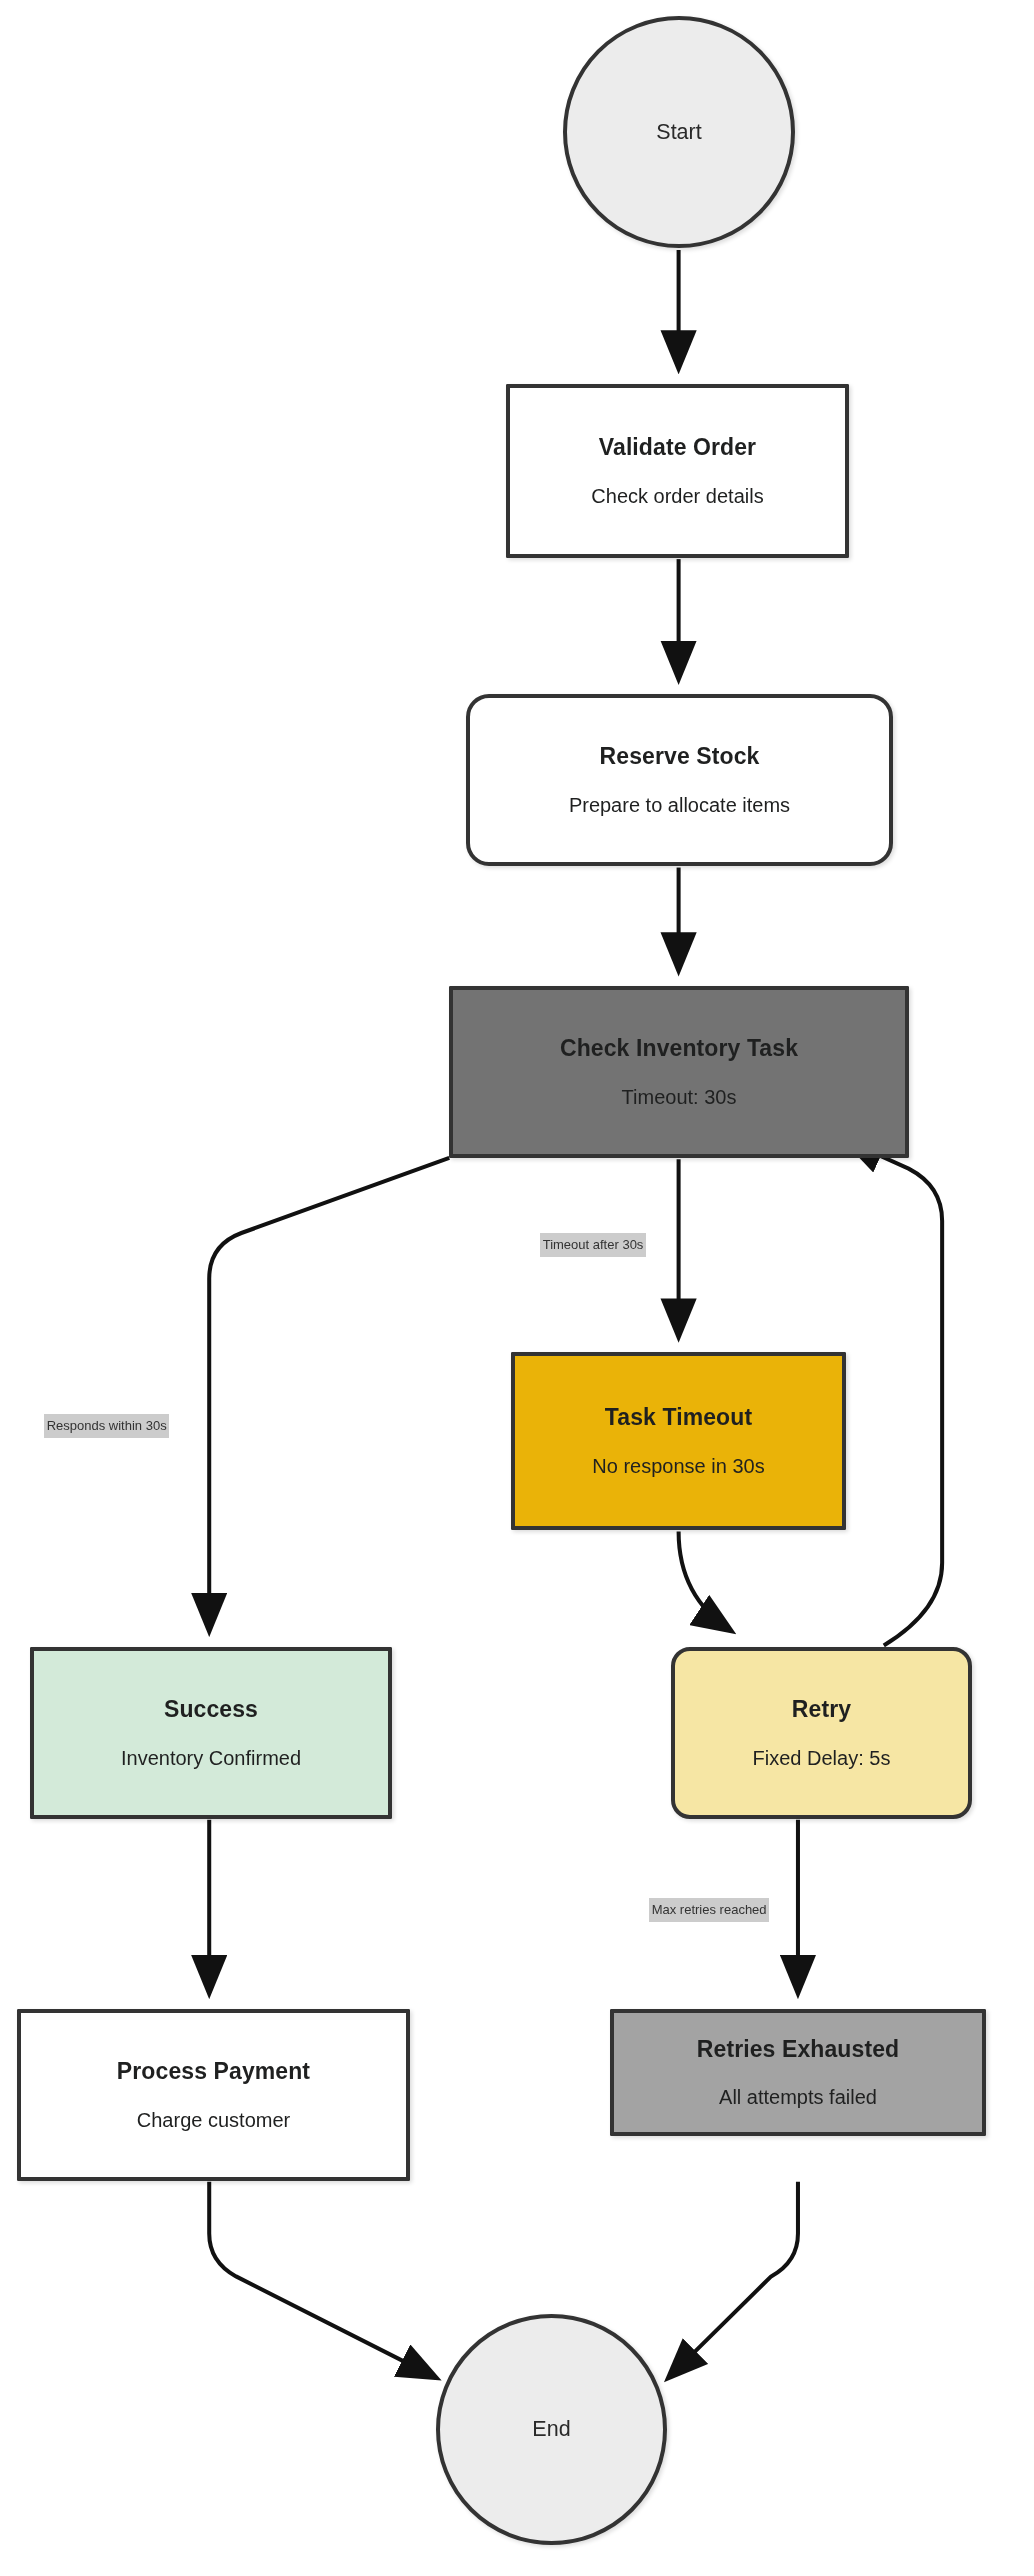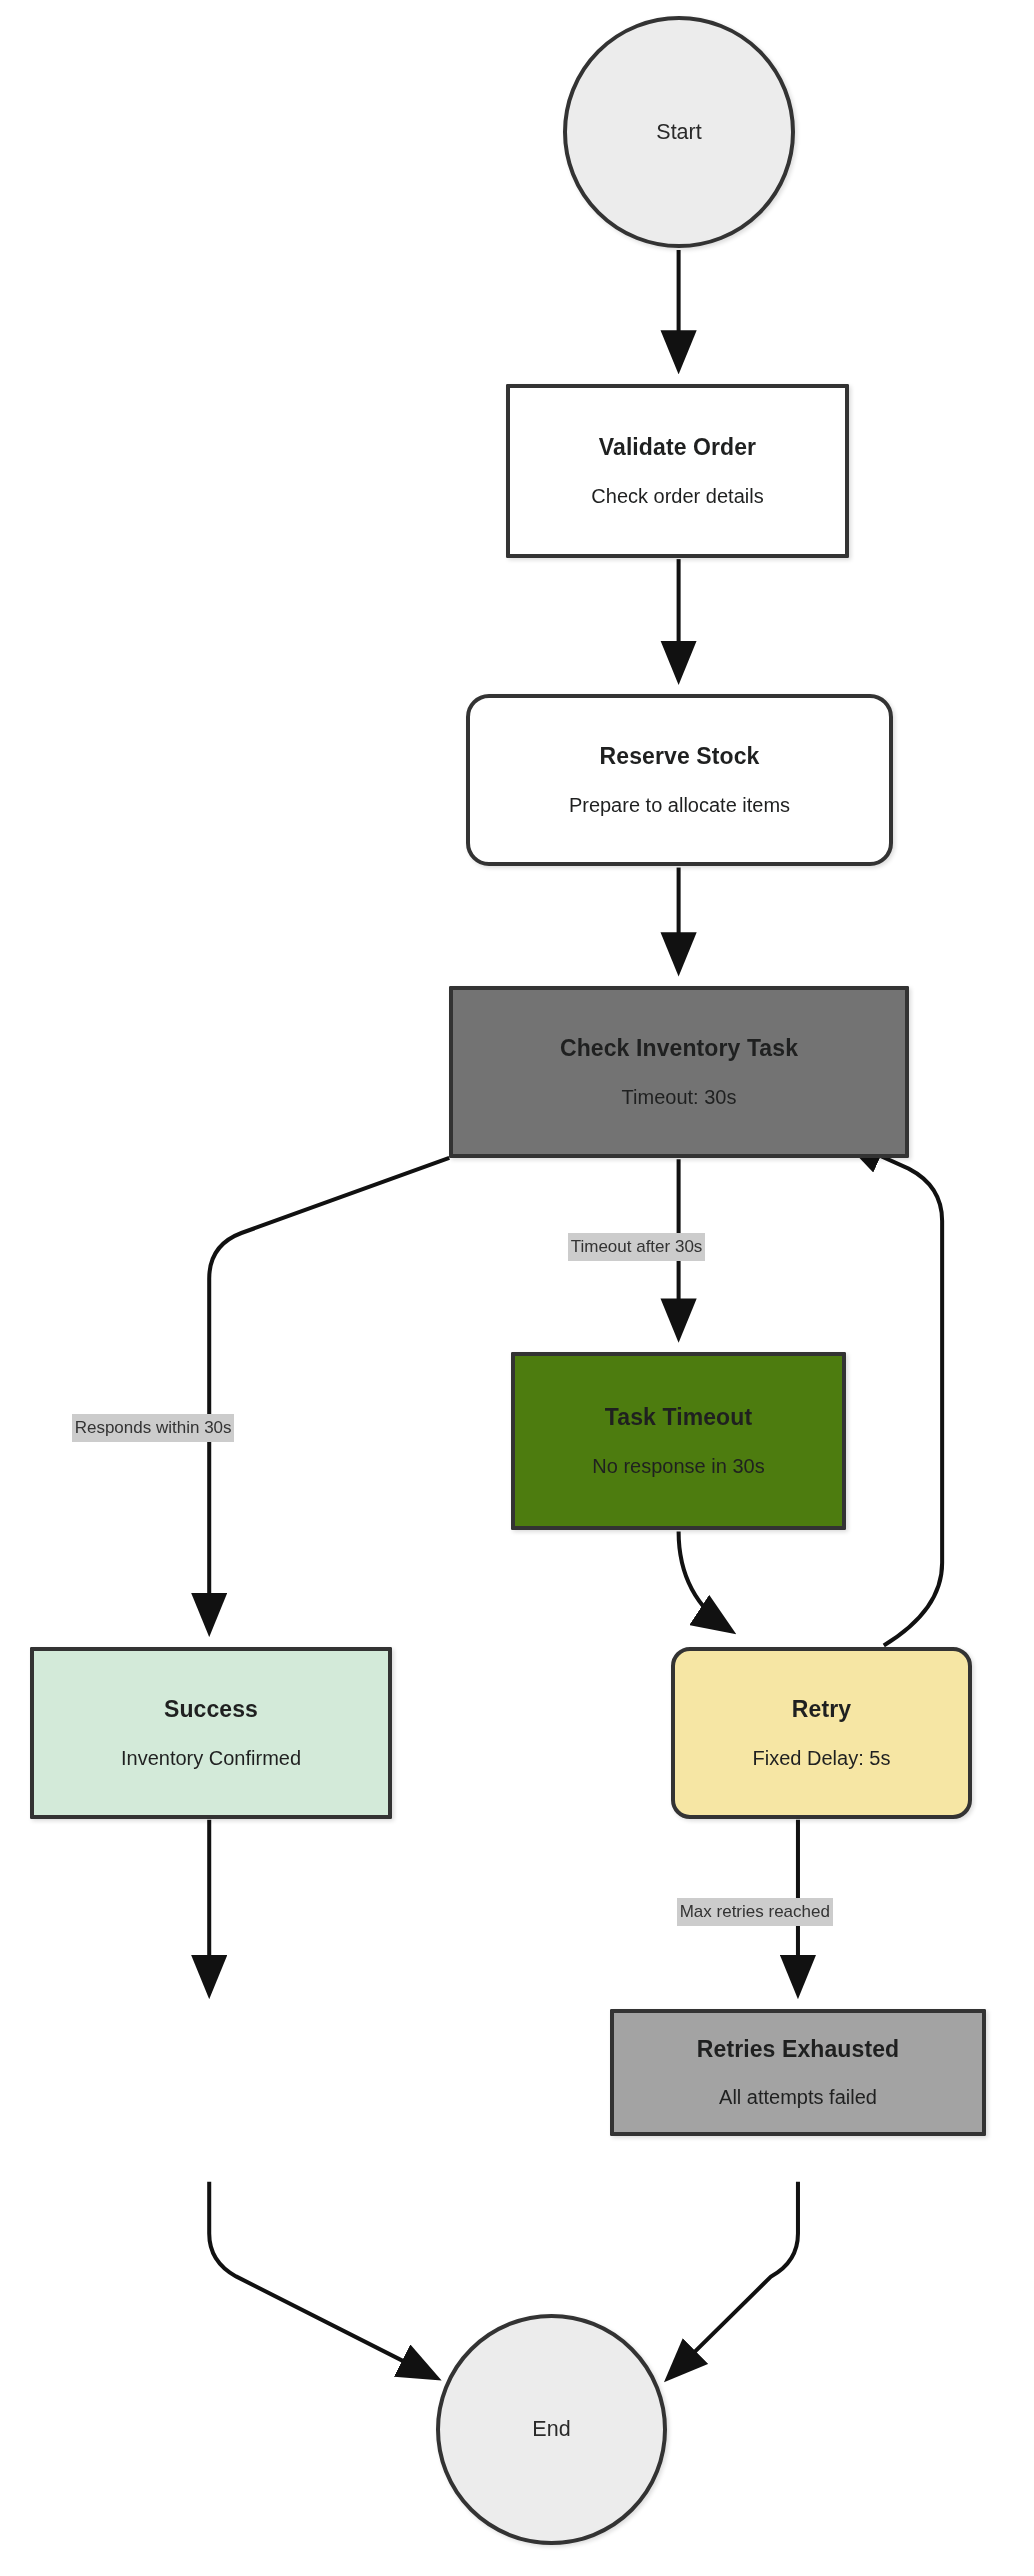--- a/index.html
+++ b/index.html
@@ -64,34 +64,33 @@
   }
   .circle-label {
     font-size: 21.5px;
     font-weight: normal;
     color: #2a2a2a;
   }
   .edge-label {
     position: absolute;
     background: #cccccc;
     color: #333333;
-    font-size: 17px;
+    font-size: 13px;
     line-height: 1.0;
     padding: 4.7px 2.7px 6px 2.7px;
     white-space: nowrap;
     box-sizing: border-box;
-    margin-left: 28px;
   }
 
   
   #node-start        { left: 563px;  top:  16px;  width: 232px; height: 232px; }
   #node-validate     { left: 506px;  top: 384px;  width: 343px; height: 174px; background: #ffffff; }
   #node-reserve      { left: 466px;  top: 694px; width: 427px; height: 172px; background: #ffffff; border-radius: 23px; }
   #node-checkinv     { left: 449px;  top: 986px; width: 460px; height: 172px; background: #737373; }
-  #node-timeout      { left: 511px;  top: 1352px; width: 335px; height: 178px; background: #4d7c0f; }
+  #node-timeout      { left: 511px;  top: 1352px; width: 335px; height: 178px; background: #eab308; }
   #node-success      { left:  30px;  top: 1647px; width: 362px; height: 172px; background: #d3ead9; }
   #node-retry        { left: 671px; top: 1647px; width: 301px; height: 172px; background: #f6e6a4; border-radius: 19px; }
   #node-payment      { left:  17px;  top: 2009px; width: 393px; height: 172px; background: #ffffff; }
   #node-exhausted    { left: 610px;  top: 2009px; width: 376px; height: 127px; background: #a3a3a3; }
   #node-end          { left: 436px;  top: 2314px; width: 231px; height: 231px; }
 
   
   #label-timeout-after  { left: 540px; top: 1233px; }
   #label-responds       { left:  44px; top: 1414px; }
   #label-max-retries    { left: 649px; top: 1898px; }
@@ -160,20 +159,24 @@
   <div class="node box" id="node-success">
     <span class="node-title">Success</span>
     <span class="node-sub">Inventory Confirmed</span>
   </div>
 
   <div class="node box" id="node-retry">
     <span class="node-title">Retry</span>
     <span class="node-sub">Fixed Delay: 5s</span>
   </div>
 
+  <div class="node box" id="node-payment">
+    <span class="node-title">Process Payment</span>
+    <span class="node-sub">Charge customer</span>
+  </div>
 
   <div class="node box" id="node-exhausted">
     <span class="node-title">Retries Exhausted</span>
     <span class="node-sub">All attempts failed</span>
   </div>
 
   <div class="node circle" id="node-end">
     <span class="circle-label">End</span>
   </div>
 

